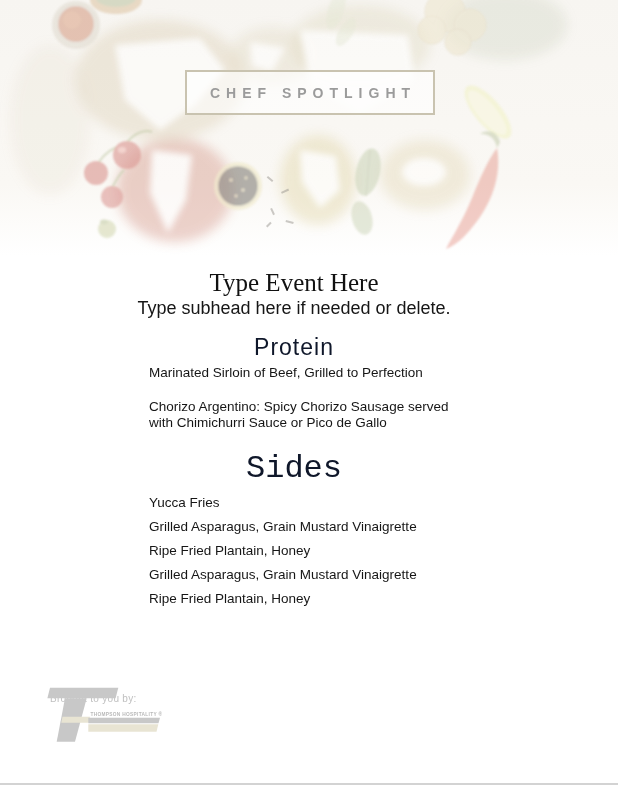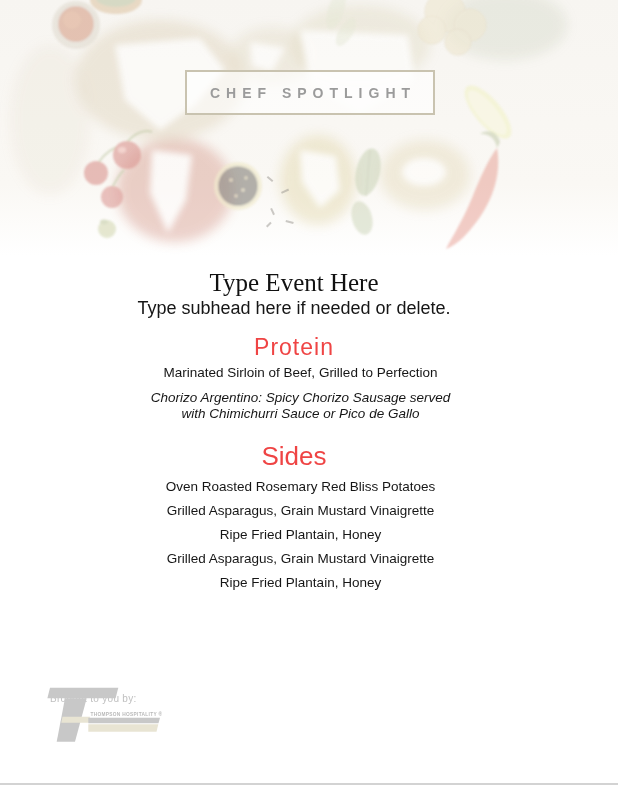--- a/index.html
+++ b/index.html
@@ -25,36 +25,36 @@
   
   .content{
     position:absolute;left:136px;top:256px;width:316px;
     text-align:center;
   }
   .event-title{
     margin:12px 0 0;font-family:"Liberation Serif","DejaVu Serif",serif;
     font-weight:400;font-size:25px;line-height:1.2;color:#111;
   }
   .event-sub{margin:2px 0 0;font-size:18px;line-height:16px;}
-  h2{font-weight:400;color:#ef4444;}
+  h2{font-weight:400;color:#0f172a;}
   .h-sans{
     margin:18px 0 0;font-family:"Liberation Sans","DejaVu Sans",sans-serif;
     font-size:23px;line-height:1.15;letter-spacing:1px;
   }
   .h-serif{
-    margin:20px 0 0;font-family:Liberation Sans, sans-serif;
-    font-size:26px;line-height:1.1;
+    margin:20px 0 0;font-family:Liberation Mono, monospace;
+    font-size:32px;line-height:1.1;
   }
   .h-price{margin-top:22px;}
   .item{
-    margin:8px 0 0;padding-left:13px;text-align:center;
+    margin:8px 0 0;padding-left:13px;text-align:left;
     font-size:13.5px;line-height:16px;
   }
   .item.first{margin-top:5px;}
-  .item.gap{margin-top:9px;font-style:italic;}
+  .item.gap{margin-top:18px;}
   .price-value{margin:4px 0 0;font-size:15px;letter-spacing:1.5px;}
   
   .brought{
     position:absolute;left:50px;top:693px;
     font-size:10px;font-weight:normal;letter-spacing:.3px;color:#c0c0c0;
   }
   .logo{position:absolute;left:45px;top:686px;}
   .page-bottom-edge{
     position:absolute;left:0;top:783px;width:618px;height:2px;background:#d3d3d3;
   }
@@ -174,21 +174,21 @@
   <div class="event-sub">Type subhead here if needed or delete.</div>
 
   <div>
     <h2 class="h-sans">Protein</h2>
     <p class="item first">Marinated Sirloin of Beef, Grilled to Perfection</p>
     <p class="item gap">Chorizo Argentino: Spicy Chorizo Sausage served with Chimichurri Sauce or Pico de Gallo</p>
   </div>
 
   <div>
     <h2 class="h-serif">Sides</h2>
-    <p class="item">Oven Roasted Rosemary Red Bliss Potatoes</p>
+    <p class="item">Yucca Fries</p>
     <p class="item">Grilled Asparagus, Grain Mustard Vinaigrette</p>
     <p class="item">Ripe Fried Plantain, Honey</p>
     <p class="item">Grilled Asparagus, Grain Mustard Vinaigrette</p>
     <p class="item">Ripe Fried Plantain, Honey</p>
   </div>
 
 
 </div>
 
 <div class="brought">Brought to you by:</div>

